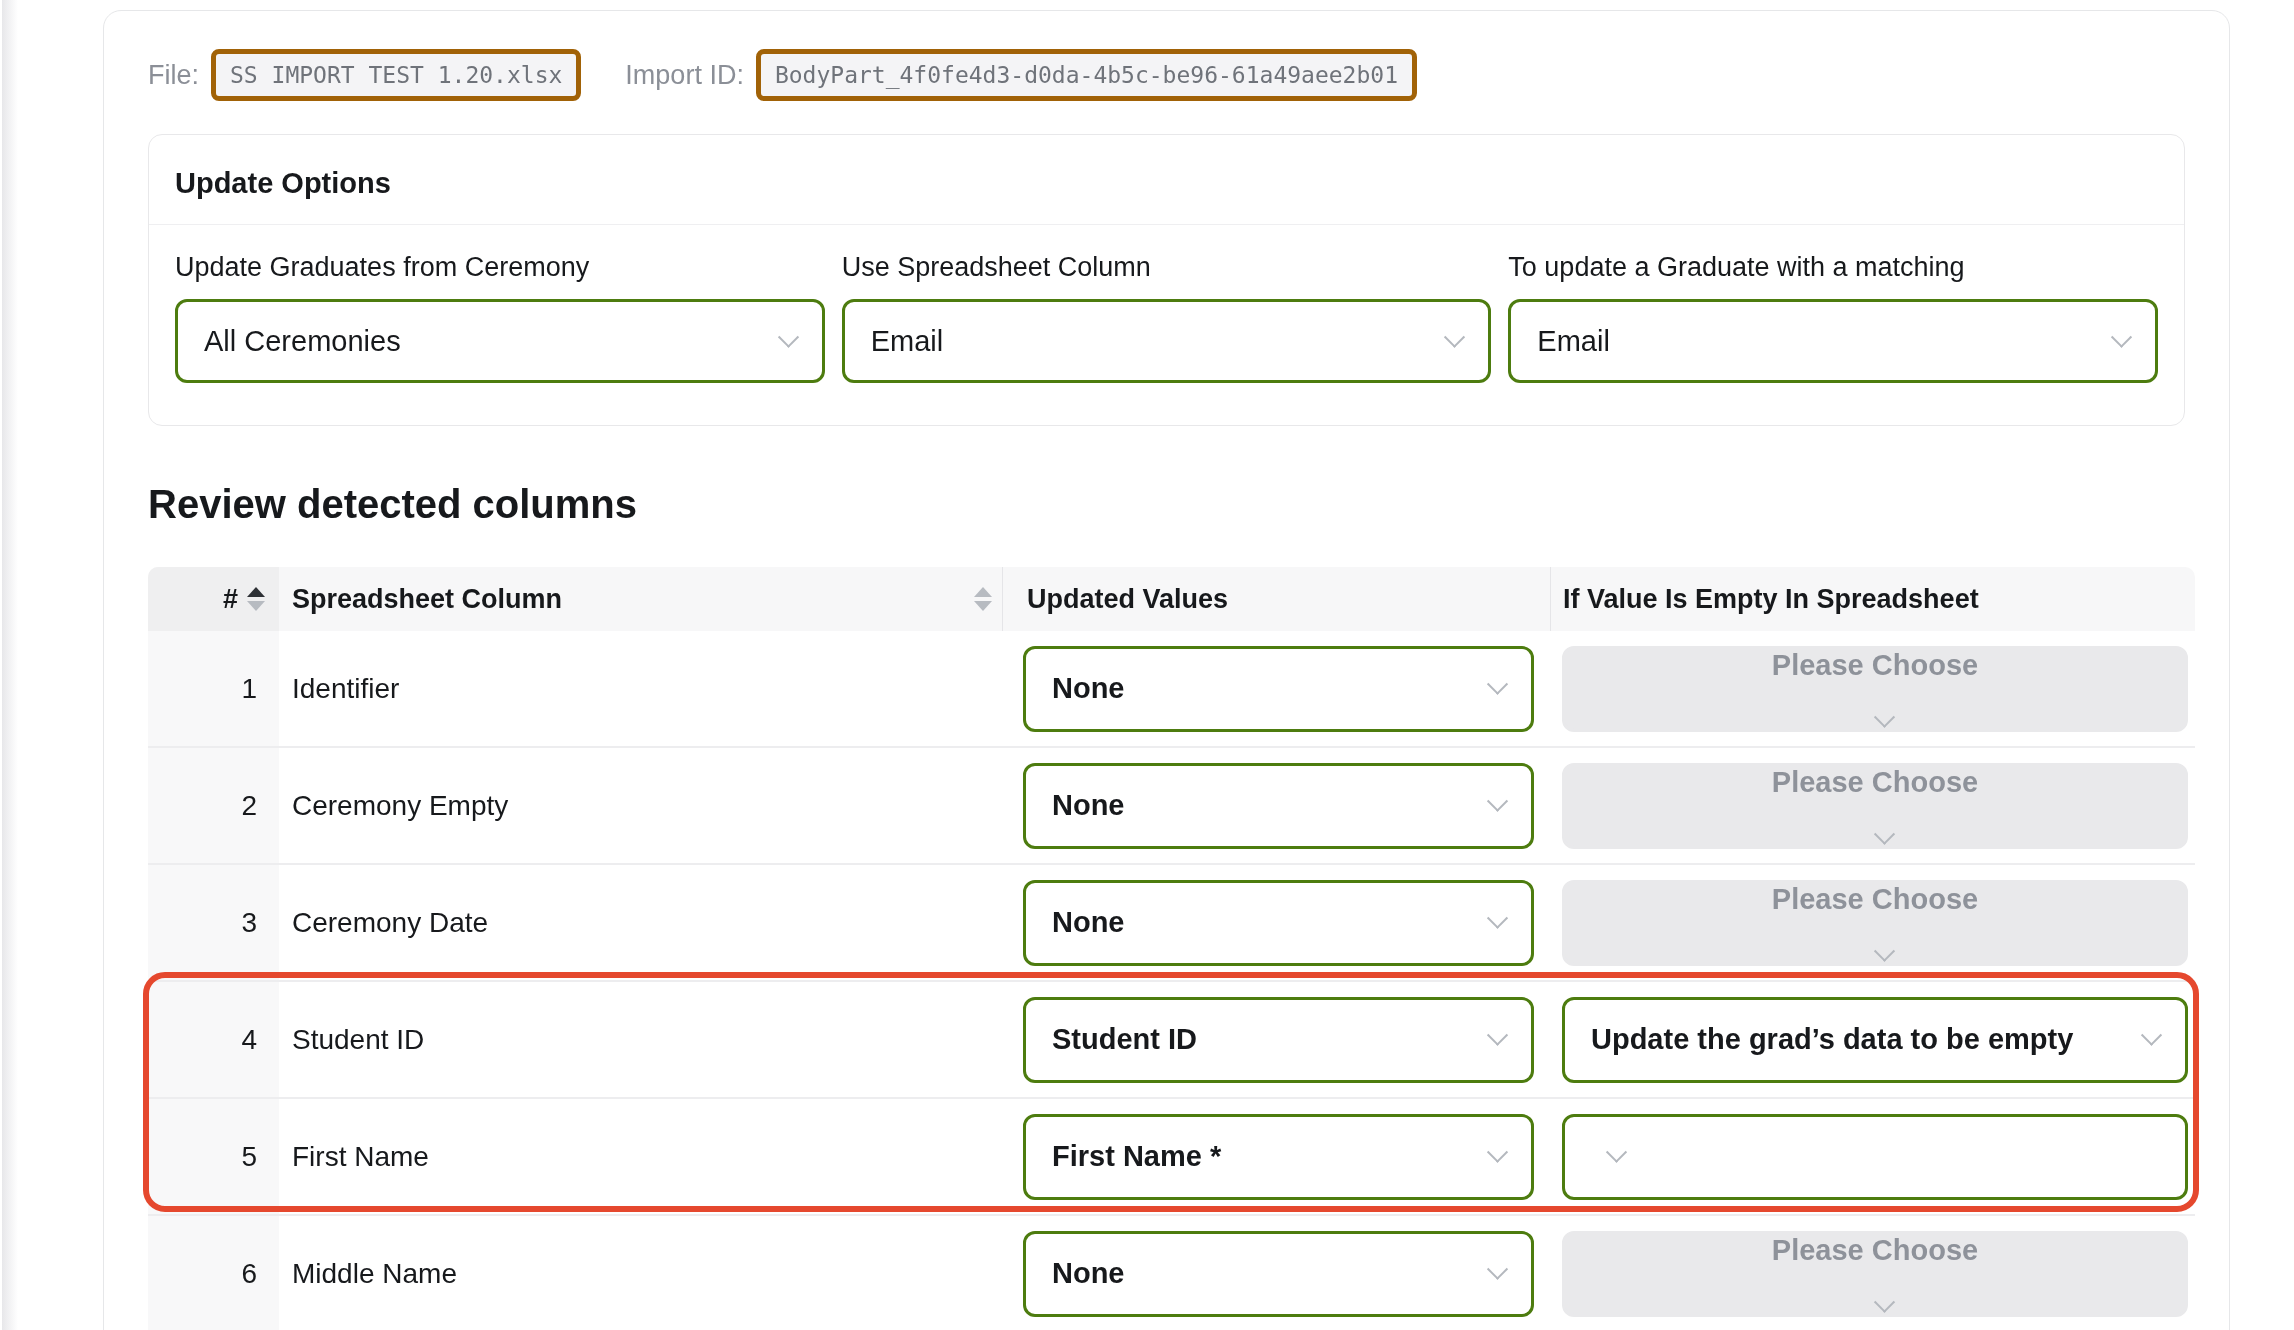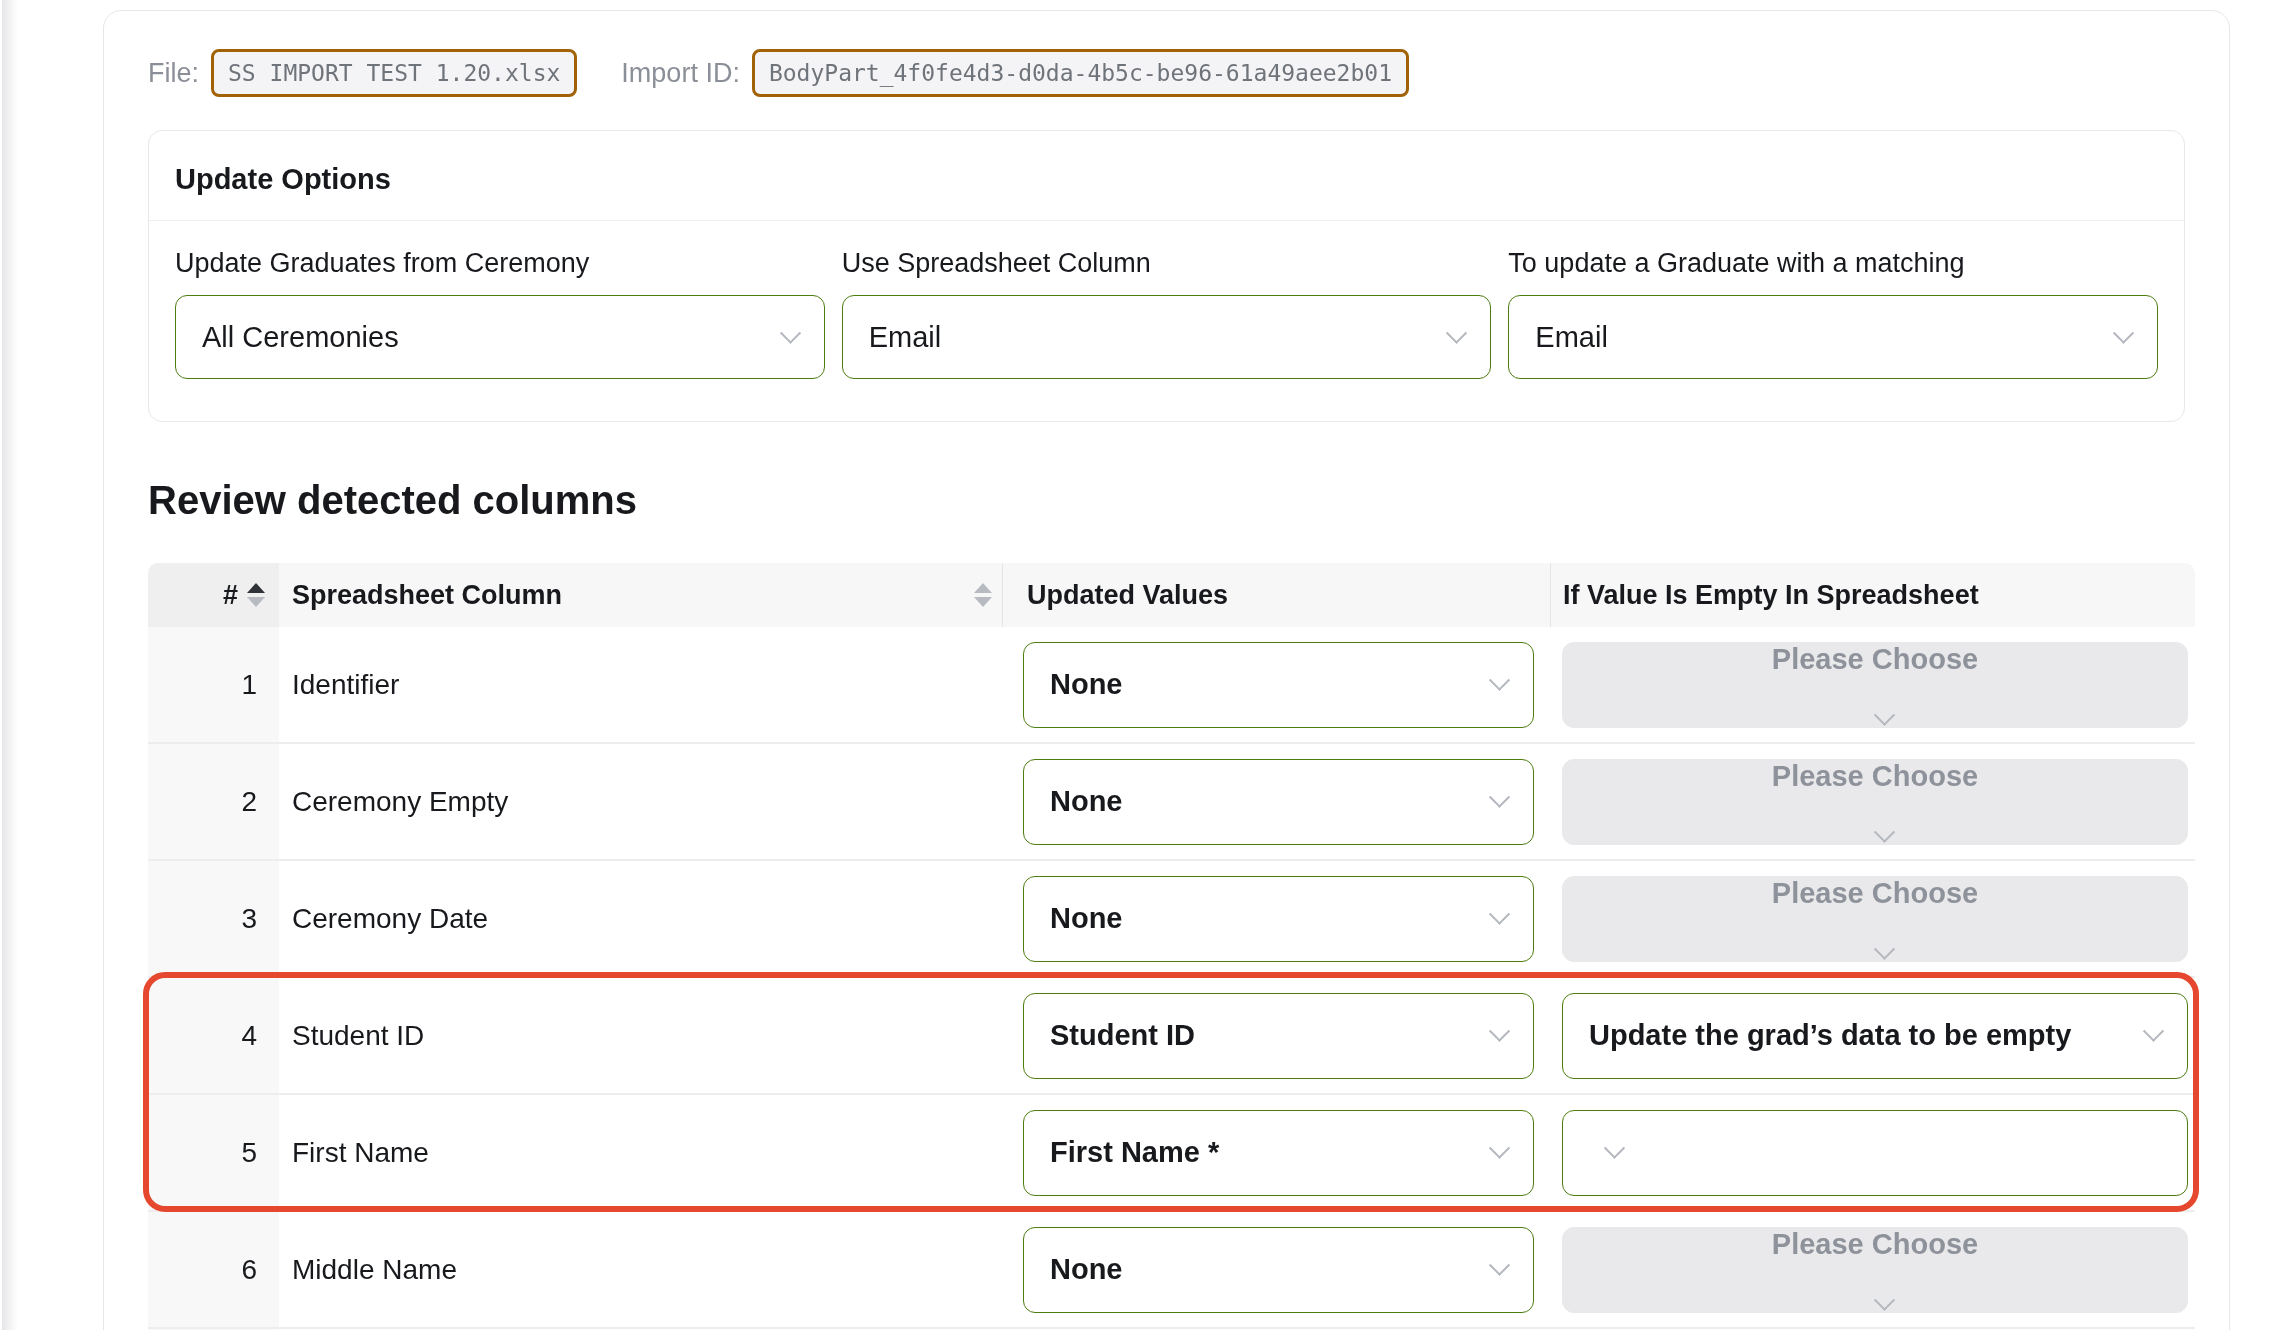--- a/index.html
+++ b/index.html
@@ -24,21 +24,21 @@
   
   .file-bar{
     display:flex; align-items:center;
     margin:38px 44px 0 44px;
   }
   .muted-label{ font-size:27px; color:#8b8f97; }
   .chip{
     font-family:"DejaVu Sans Mono", monospace;
     font-size:23px; color:#6f737a;
     background:#f4f4f6;
-    border:3px solid #a16207;
+    border:5px solid #a16207;
     border-radius:8px;
     padding:8px 14px;
     margin-left:12px;
     white-space:nowrap;
   }
   .file-gap{ width:44px; }
   
   .uo-card{
     margin:33px 44px 11px 44px;
     border:1px solid #e8e8ea;
@@ -53,21 +53,21 @@
   .uo-content{ padding:26px 26px 42px 26px; }
   .uo-grid{
     display:grid; grid-template-columns:1fr 1fr 1fr; column-gap:17px;
   }
   .uo-label{ font-size:27px; color:#17191c; line-height:32px; }
   .uo-selects{ margin-top:16px; }
   
   .select{
     height:84px;
     background:#ffffff;
-    border:1px solid #4d7c0f;
+    border:3px solid #4d7c0f;
     border-radius:12px;
     display:flex; align-items:center;
     padding:0 26px;
     font-size:29px; color:#17191c;
     cursor:pointer;
     overflow:hidden;
   }
   .select .sel-text{
     flex:1 1 auto; white-space:nowrap; overflow:hidden;
   }

